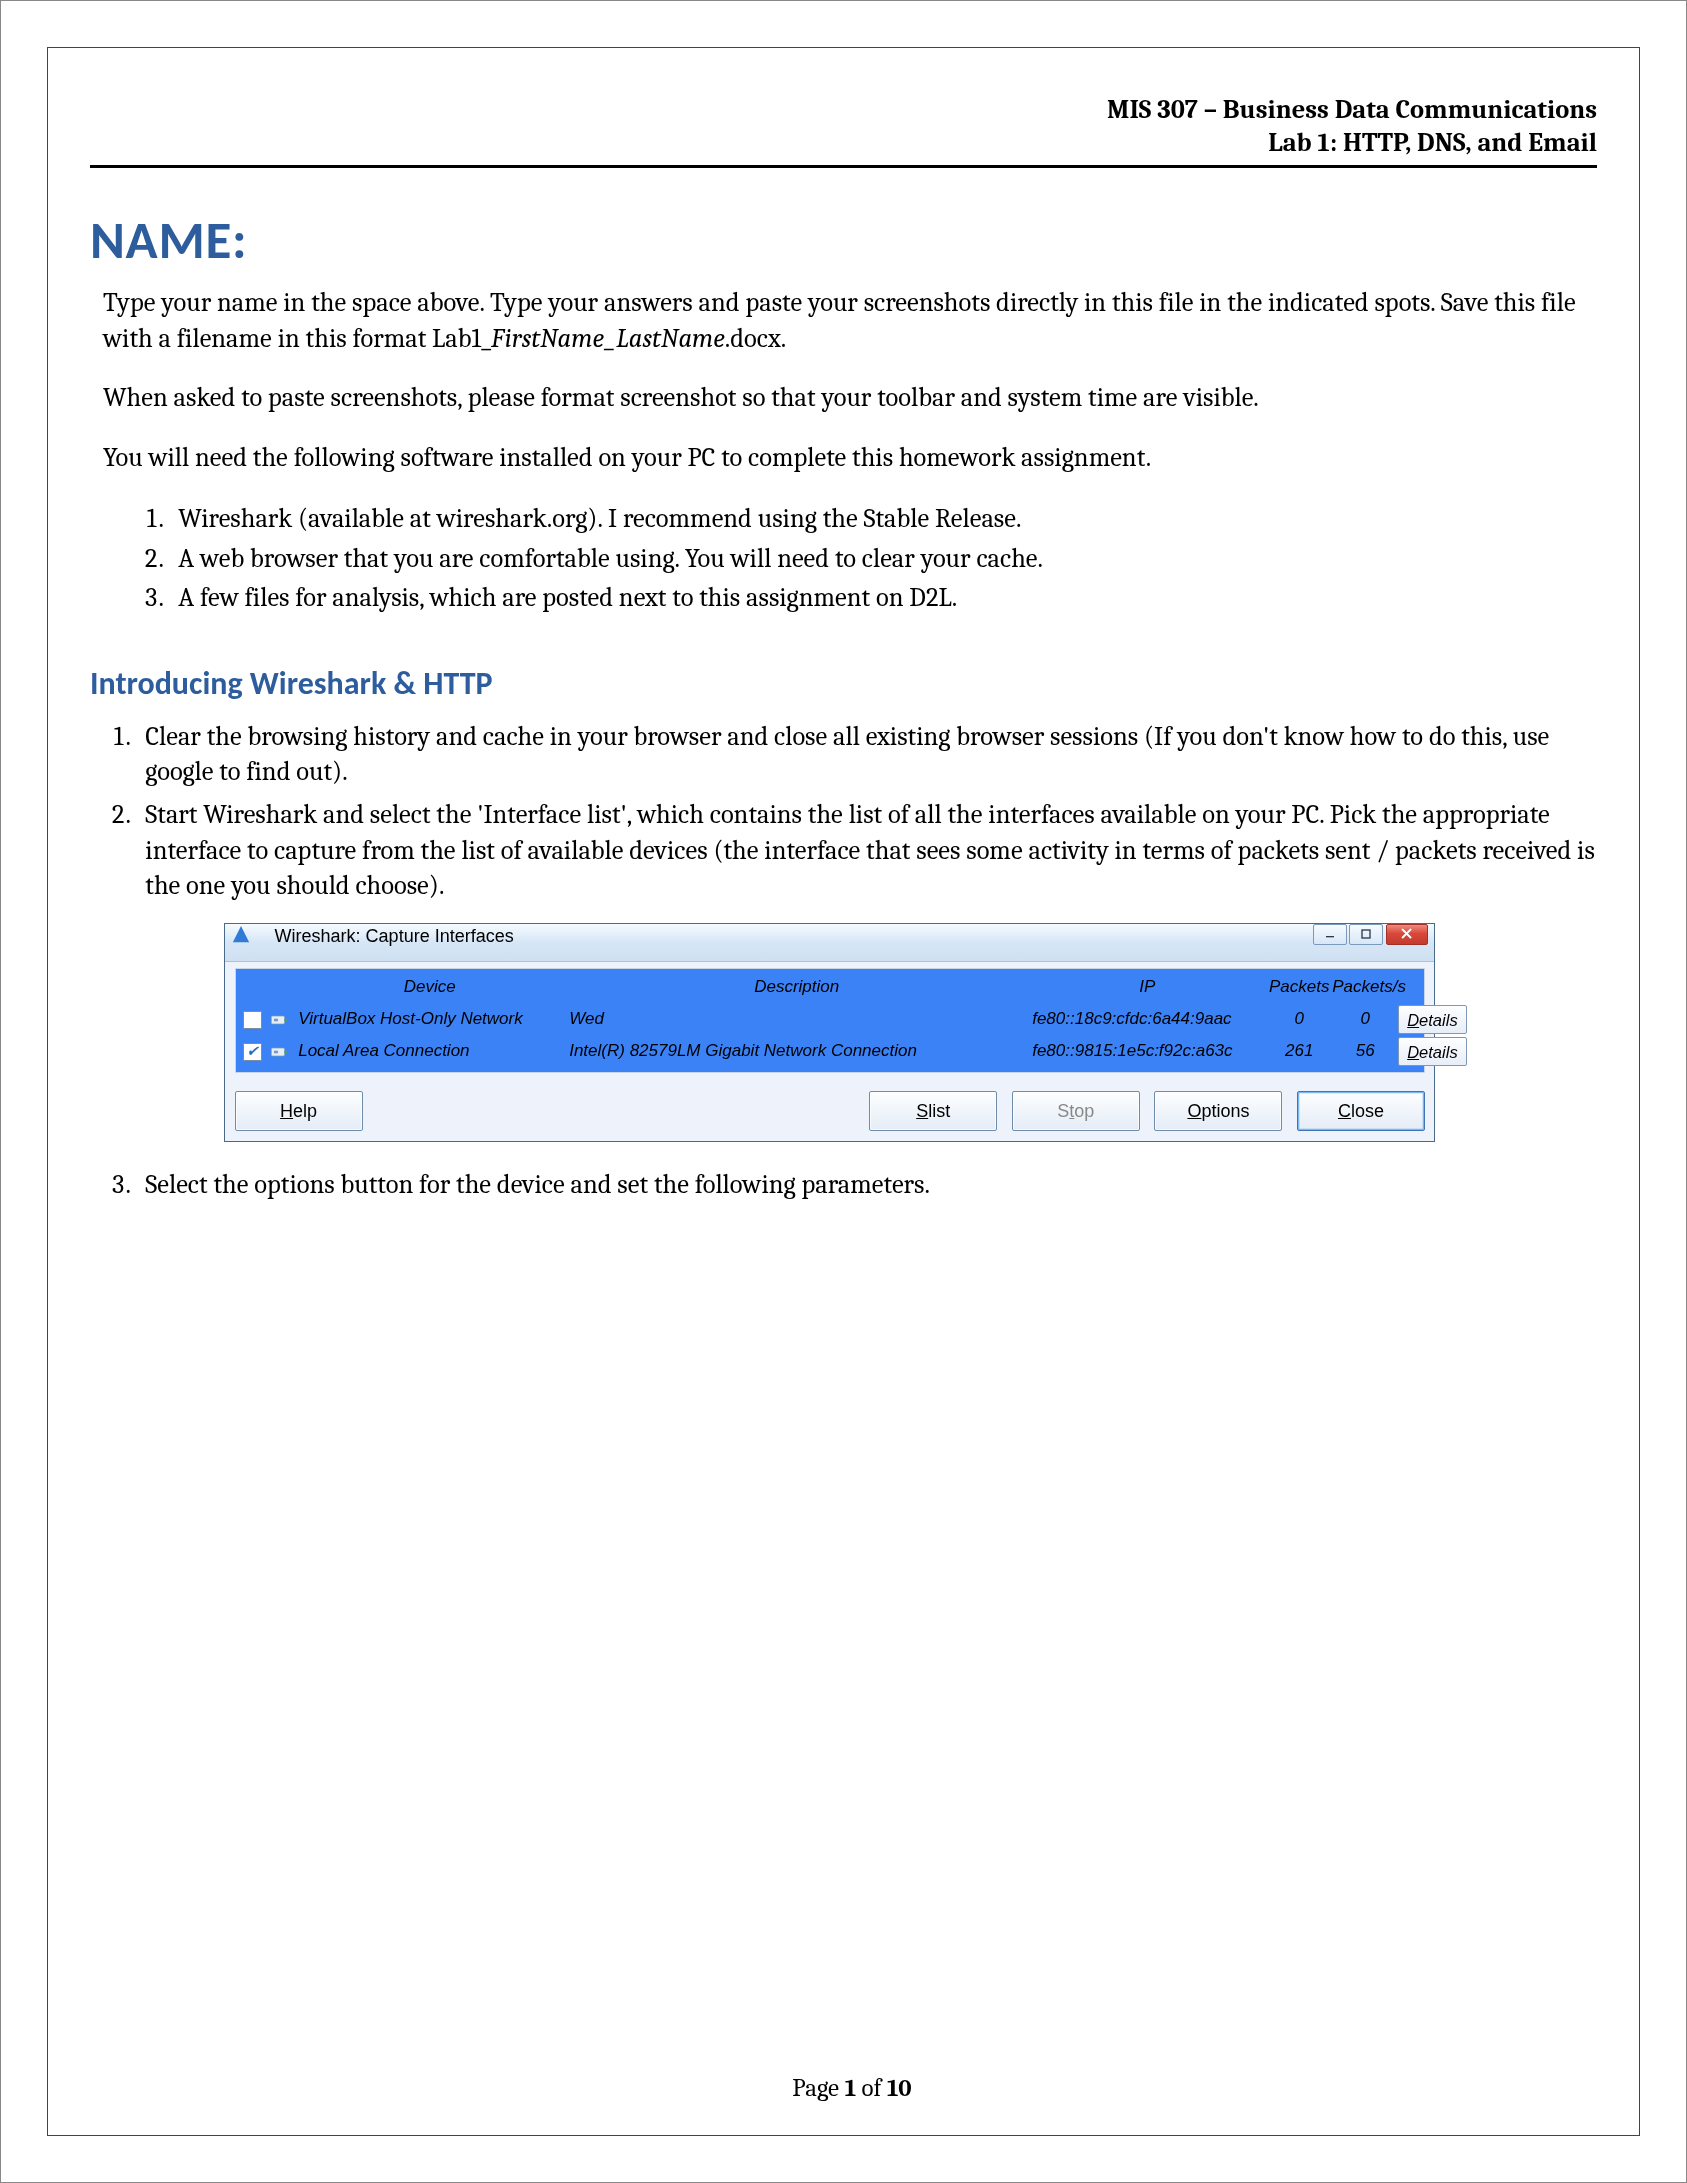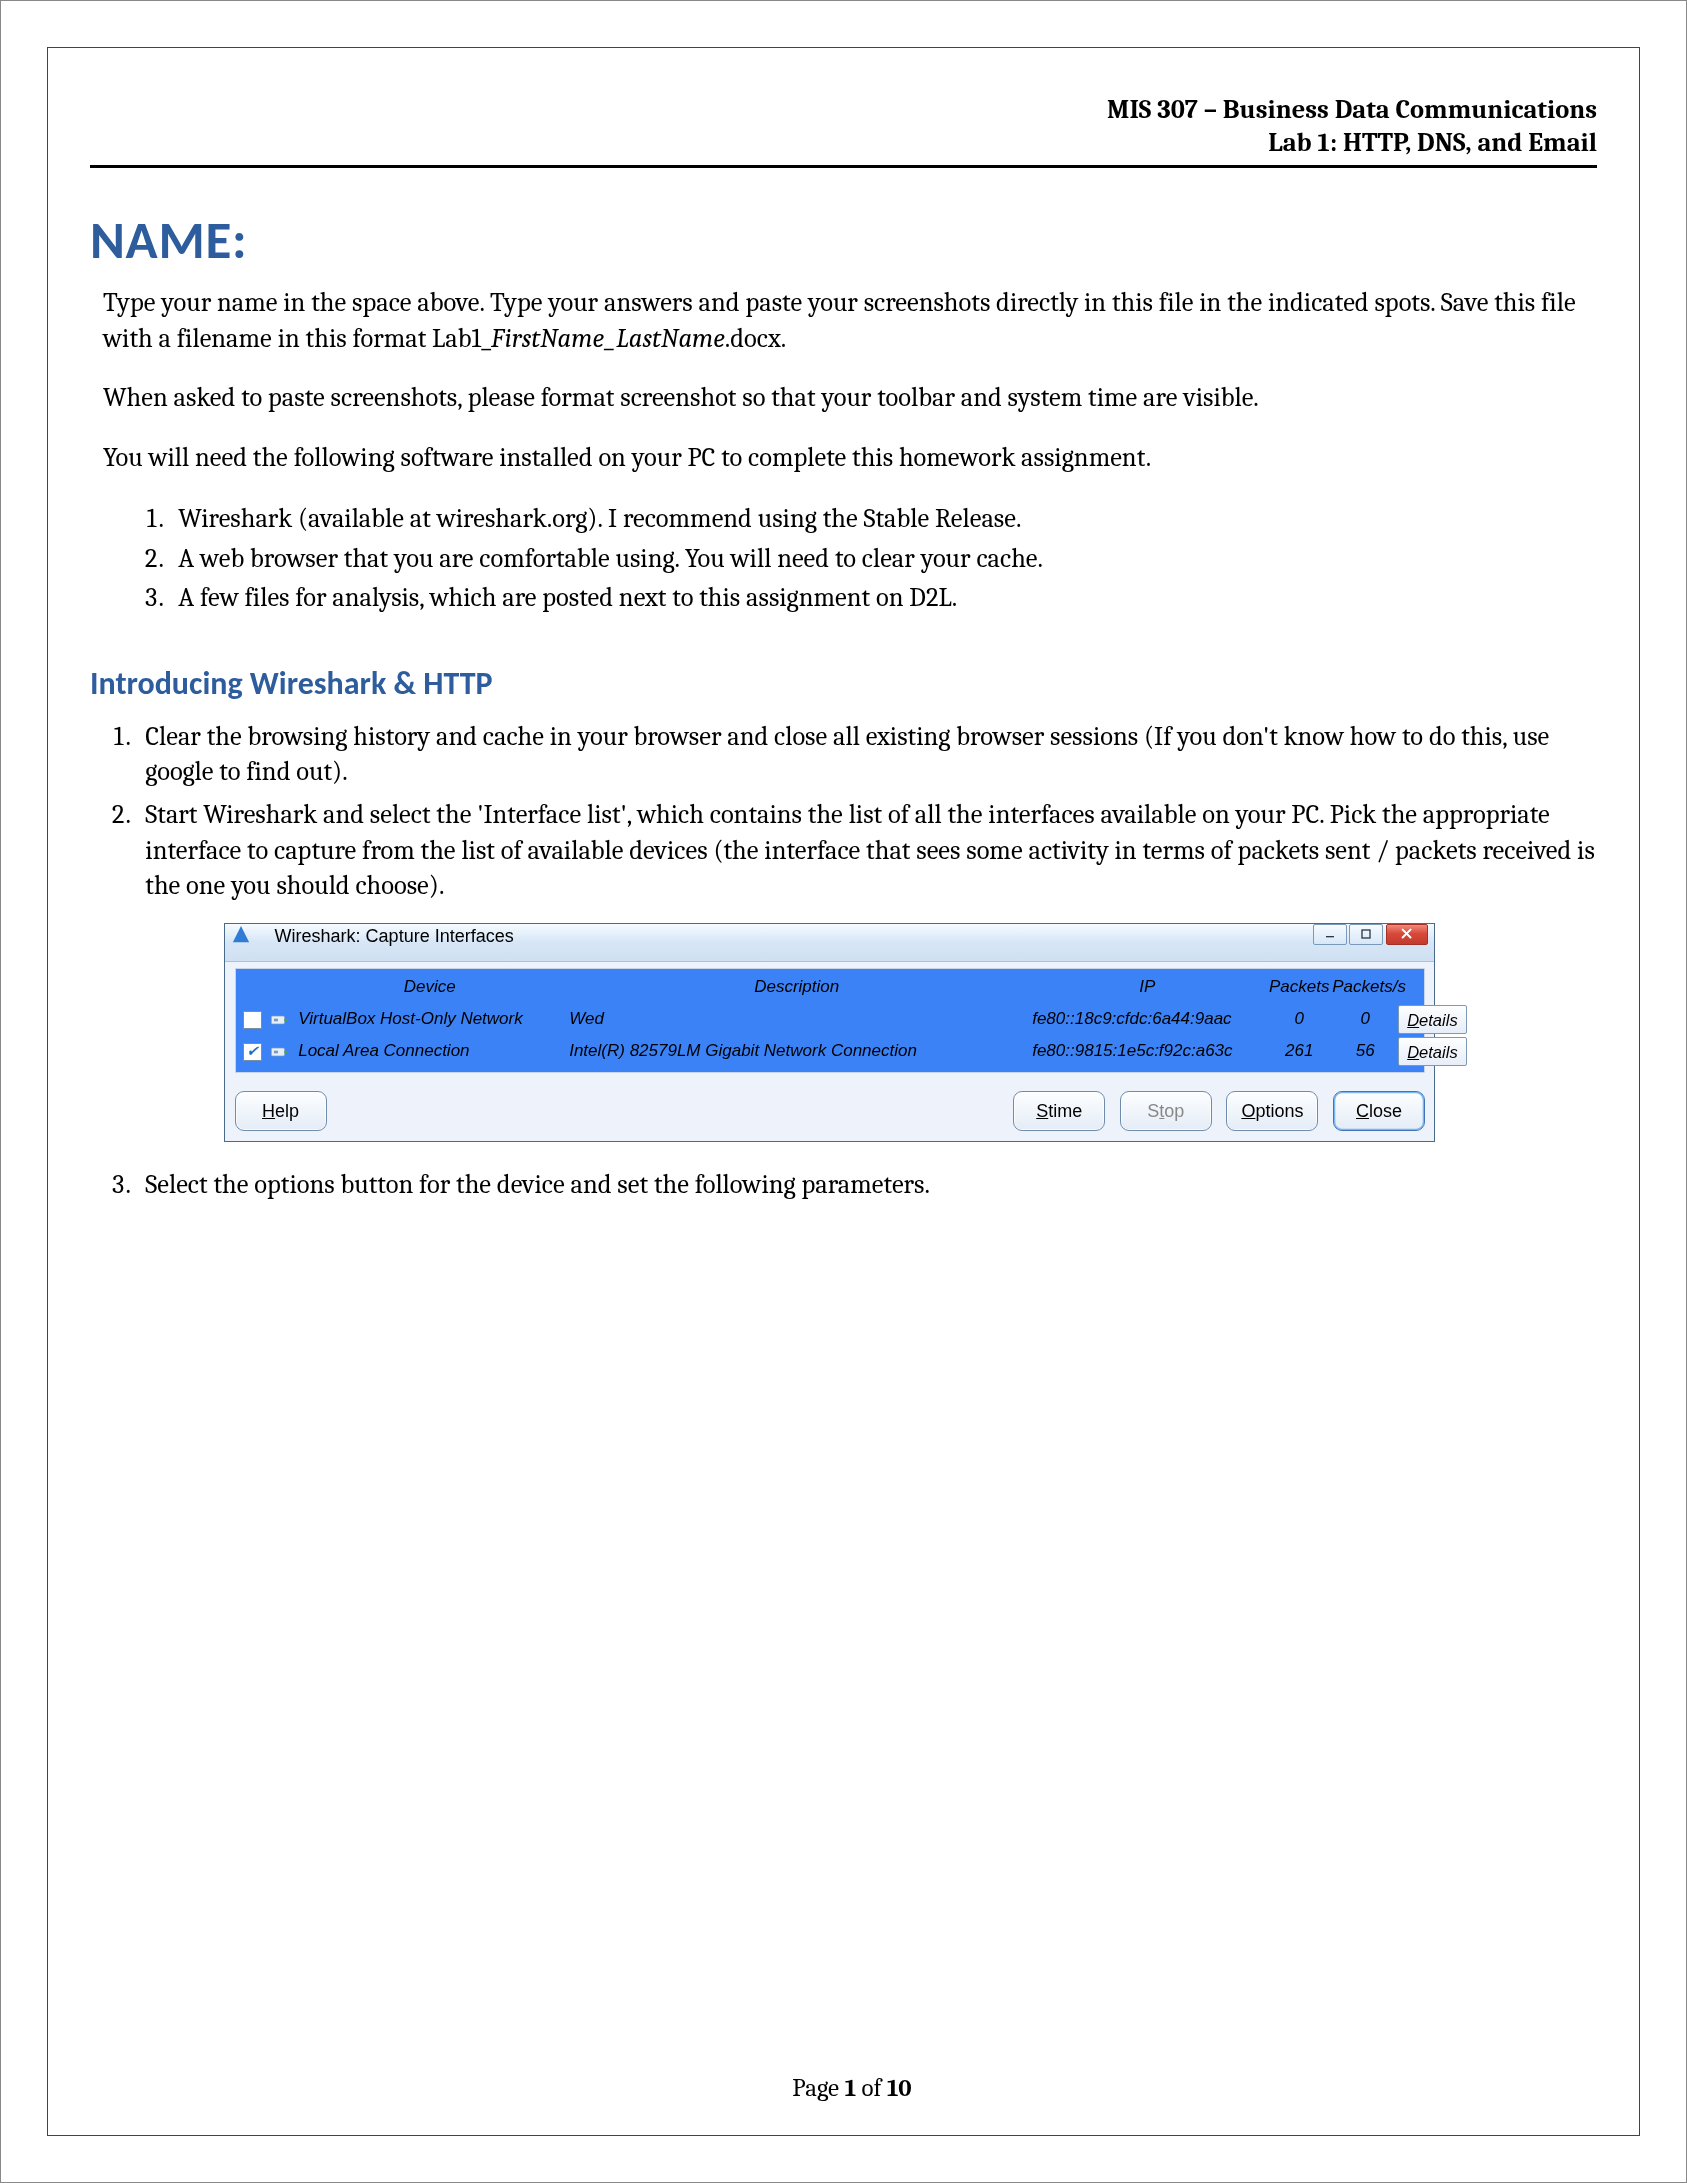--- a/index.html
+++ b/index.html
@@ -171,23 +171,23 @@
   .ws-btnbar {
     display:flex;
     gap:14.6px;
     margin-top:18.5px;
     align-items:center;
   }
   .ws-btnbar .spacer{flex:1;}
   .ws-btn {
     border:0.7px solid #6f8cab;
     background:linear-gradient(#fdfeff,#e4ecf6);
-    border-radius:9px;
+    border-radius:2px;
     padding:6.6px 0;
-    width:92px;
+    width:128px;
     text-align:center;
     font-size:18px;
     color:#000;
     box-shadow:0 0 0 0.7px #fff inset;
   }
   .ws-btn.close-btn {
     border:0.7px solid #3f74b8;
     box-shadow:0 0 0 1.3px #79b8f2 inset;
   }
   .ws-btn.disabled { color:#888; }
@@ -298,21 +298,21 @@
                   <div class="ws-cell">fe80::9815:1e5c:f92c:a63c</div>
                   <div class="ws-cell center">261</div>
                   <div class="ws-cell center">56</div>
                   <div><span class="ws-details"><u>D</u><span>etails</span></span></div>
                 </div>
               </div>
 
               <div class="ws-btnbar">
                 <div class="ws-btn"><u>H</u><span>elp</span></div>
                 <div class="spacer"></div>
-                <div class="ws-btn"><u>S</u><span>time</span></div>
+                <div class="ws-btn"><u>S</u><span>list</span></div>
                 <div class="ws-btn disabled"><span>S</span><u>t</u><span>op</span></div>
                 <div class="ws-btn"><u>O</u><span>ptions</span></div>
                 <div class="ws-btn close-btn"><u>C</u><span>lose</span></div>
               </div>
             </div>
           </div>
         </div>
       </li>
       <li>
         <span>Select the options button for the device and set the following parameters.</span><br>

